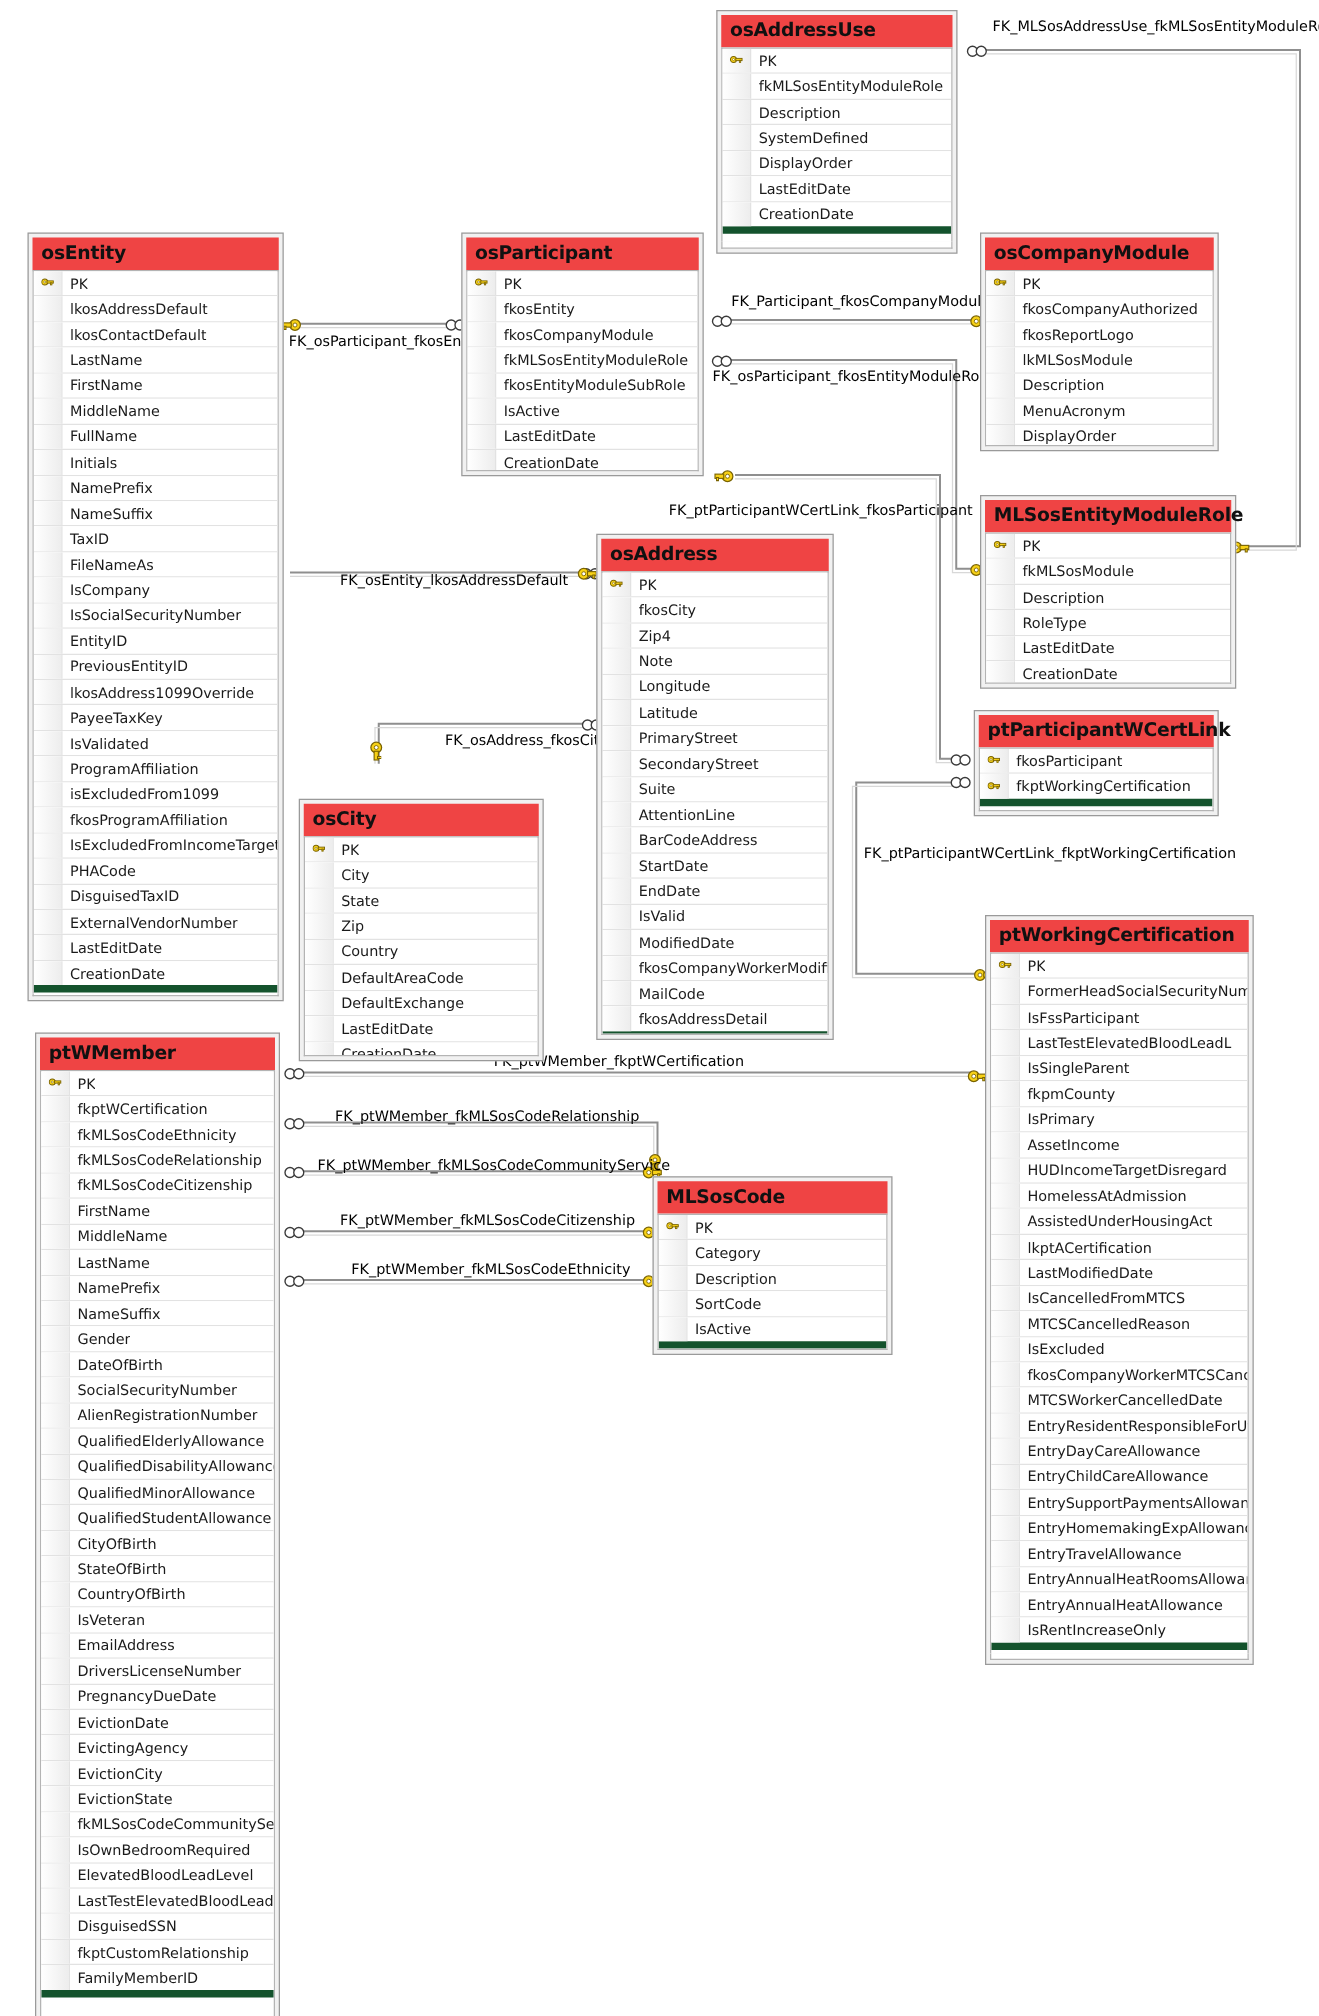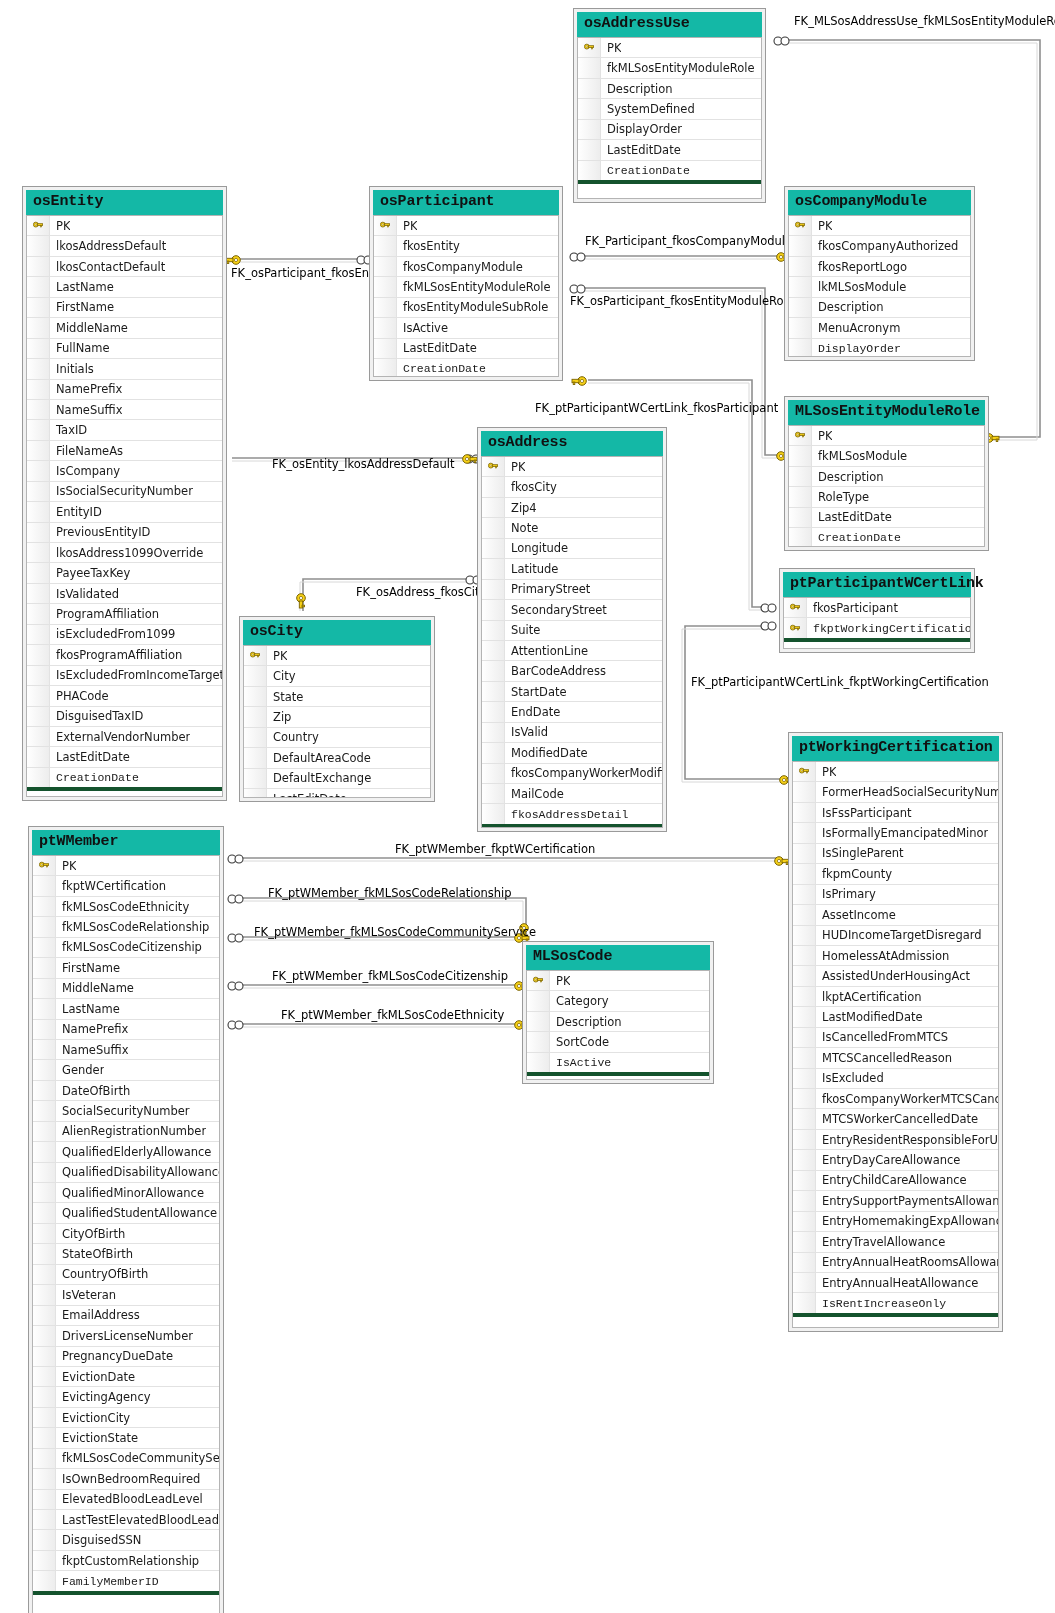--- a/index.html
+++ b/index.html
@@ -43,38 +43,37 @@
     display:flex;
     flex-direction:column;
   }
   .tbl-title{
     font-size:15px;
     font-weight:bold;
     color:#111;
     padding:3px 2px 5px 7px;
     letter-spacing:-0.2px;
     white-space:nowrap;
-    background:#14b8a6;
-    font-family:Liberation Mono, monospace;
+    background:#ef4444;
   }
   .tbl-body{
     background:#ffffff;
     border:1px solid #b4b4b4;
     border-bottom:none;
     flex:1 1 auto;
     overflow:hidden;
   }
   .fld{
     display:flex;
     align-items:stretch;
     height:19.45px;
     border-bottom:1px solid #e2e2e2;
     background:#ffffff;
   }
-  .fld:last-child{border-bottom:4px solid #14532d;font-family:Liberation Mono, monospace;}
+  .fld:last-child{border-bottom:6px solid #14532d;}
   .fld-gut{
     width:22px;
     flex:0 0 22px;
     border-right:1px solid #e2e2e2;
     background:linear-gradient(to right,#ffffff,#ededed);
     display:flex;
     align-items:center;
     justify-content:center;
   }
   .fld-name{
@@ -620,21 +619,21 @@
                   <rect x="5" y="3" width="5.6" height="2" fill="#f7d117" stroke="#7a6300" stroke-width="0.8"></rect>
                   <rect x="8.2" y="4.7" width="1.2" height="1.9" fill="#f7d117" stroke="#7a6300" stroke-width="0.7"></rect>
                 </svg>
               </div>
               <div class="fld-name">fkptWorkingCertification</div>
             </div>
           </div>
           <div class="pad"></div>
         </div>
       </div>
-      <div class="tbl" style="left: 239px; top: 616px; width: 196px; height: 186px;">
+      <div class="tbl" style="left: 239px; top: 639px; width: 196px; height: 210px;">
         <div class="tbl-inner">
           <div class="tbl-title">osCity</div>
           <div class="tbl-body">
             <div class="fld">
               <div class="fld-gut">
                 <svg class="keyico" viewBox="0 0 12 10" xmlns="http://www.w3.org/2000/svg">
                   <circle cx="3" cy="4" r="2.7" fill="#f7d117" stroke="#7a6300" stroke-width="0.9"></circle>
                   <circle cx="3" cy="4" r="0.9" fill="#ffffff" stroke="#7a6300" stroke-width="0.5"></circle>
                   <rect x="5" y="3" width="5.6" height="2" fill="#f7d117" stroke="#7a6300" stroke-width="0.8"></rect>
                   <rect x="8.2" y="4.7" width="1.2" height="1.9" fill="#f7d117" stroke="#7a6300" stroke-width="0.7"></rect>
@@ -696,21 +695,21 @@
             <div class="fld">
               <div class="fld-gut"></div>
               <div class="fld-name">FormerHeadSocialSecurityNumber</div>
             </div>
             <div class="fld">
               <div class="fld-gut"></div>
               <div class="fld-name">IsFssParticipant</div>
             </div>
             <div class="fld">
               <div class="fld-gut"></div>
-              <div class="fld-name">IsFormallyEmancipatedMinor</div>
+              <div class="fld-name">LastTestElevatedBloodLeadL</div>
             </div>
             <div class="fld">
               <div class="fld-gut"></div>
               <div class="fld-name">IsSingleParent</div>
             </div>
             <div class="fld">
               <div class="fld-gut"></div>
               <div class="fld-name">fkpmCounty</div>
             </div>
             <div class="fld">

